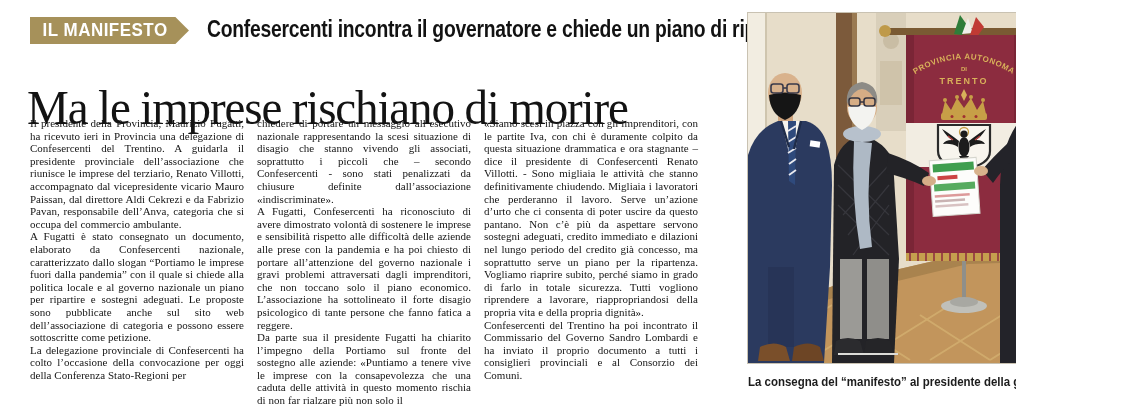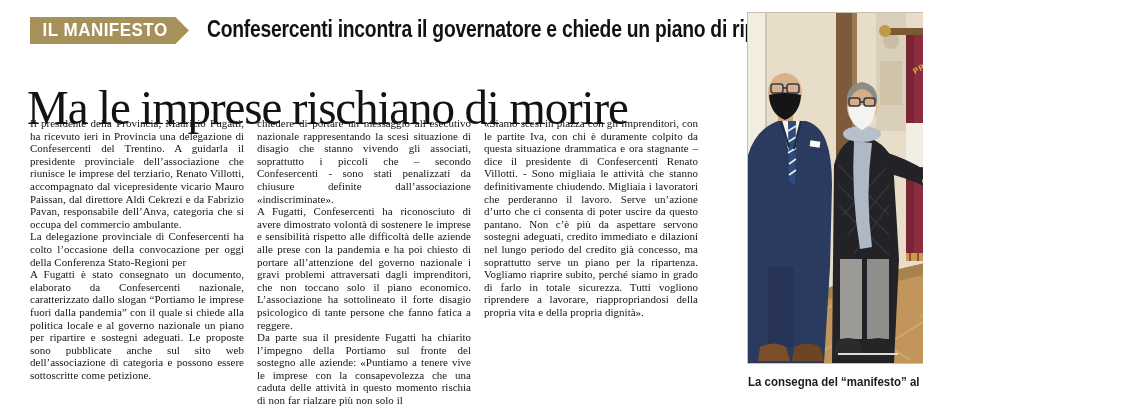--- a/index.html
+++ b/index.html
@@ -1,17 +1,17 @@
 <!DOCTYPE html>
 <html lang="it"><head>
 <meta charset="utf-8">
 <style>
   html,body{margin:0;padding:0;background:#ffffff;}
   .page{
-    position:relative;width:923px;height:413px;background:#fff;overflow:hidden;
+    position:relative;width:1016px;height:413px;background:#fff;overflow:hidden;
     font-family:"Liberation Serif", serif;color:#111;
   }
   
   .tag{
     position:absolute;left:30px;top:17px;height:27px;line-height:27px;
     padding:0 22px 0 13px;background:#a6915a;color:#ffffff;
     font-family:"Liberation Sans", sans-serif;font-weight:bold;font-size:17.5px;
     letter-spacing:.5px;
     clip-path:polygon(0 0,calc(100% - 14px) 0,100% 50%,calc(100% - 14px) 100%,0 100%);
     transform:scaleX(.97);transform-origin:left center;white-space:nowrap;
@@ -56,30 +56,31 @@
 
   <div class="tag">
     <span>IL MANIFESTO</span>
   </div>
   <div class="kicker">Confesercenti incontra il governatore e chiede un piano di ripartenza</div>
   <h1 class="headline">Ma le imprese rischiano di morire</h1>
 
   <div class="columns">
     <div class="col">
       <p>Il presidente della Provincia, Maurizio Fugatti, ha ricevuto ieri in Provincia una delegazione di Confesercenti del Trentino. A guidarla il presidente provinciale dell’associazione che riunisce le imprese del terziario, Renato Villotti, accompagnato dal vicepresidente vicario Mauro Paissan, dal direttore Aldi Cekrezi e da Fabrizio Pavan, responsabile dell’Anva, categoria che si occupa del commercio ambulante.</p>
+      <p>A Fugatti è stato consegnato un documento, elaborato da Confesercenti nazionale, caratterizzato dallo slogan “Portiamo le imprese fuori dalla pandemia” con il quale si chiede alla politica locale e al governo nazionale un piano per ripartire e sostegni adeguati. Le proposte sono pubblicate anche sul sito web dell’associazione di categoria e possono essere sottoscritte come petizione.</p>
       <p>La delegazione provinciale di Confesercenti ha colto l’occasione della convocazione per oggi della Conferenza Stato-Regioni per</p>
-      <p>A Fugatti è stato consegnato un documento, elaborato da Confesercenti nazionale, caratterizzato dallo slogan “Portiamo le imprese fuori dalla pandemia” con il quale si chiede alla politica locale e al governo nazionale un piano per ripartire e sostegni adeguati. Le proposte sono pubblicate anche sul sito web dell’associazione di categoria e possono essere sottoscritte come petizione.</p>
     </div>
     <div class="col">
       <p>chiedere di portare un messaggio all’esecutivo nazionale rappresentando la scesi situazione di disagio che stanno vivendo gli associati, soprattutto i piccoli che – secondo Confesercenti - sono stati penalizzati da chiusure definite dall’associazione «indiscriminate».</p>
       <p>A Fugatti, Confesercenti ha riconosciuto di avere dimostrato volontà di sostenere le imprese e sensibilità rispetto alle difficoltà delle aziende alle prese con la pandemia e ha poi chiesto di portare all’attenzione del governo nazionale i gravi problemi attraversati dagli imprenditori, che non toccano solo il piano economico. L’associazione ha sottolineato il forte disagio psicologico di tante persone che fanno fatica a reggere.</p>
       <p>Da parte sua il presidente Fugatti ha chiarito l’impegno della Portiamo sul fronte del sostegno alle aziende: «Puntiamo a tenere vive le imprese con la consapevolezza che una caduta delle attività in questo momento rischia di non far rialzare più non solo il</p>
     </div>
     <div class="col">
       <p>«Siamo scesi in piazza con gli imprenditori, con le partite Iva, con chi è duramente colpito da questa situazione drammatica e ora stagnante – dice il presidente di Confesercenti Renato Villotti. - Sono migliaia le attività che stanno definitivamente chiudendo. Migliaia i lavoratori che perderanno il lavoro. Serve un’azione d’urto che ci consenta di poter uscire da questo pantano. Non c’è più da aspettare servono sostegni adeguati, credito immediato e dilazioni nel lungo periodo del credito già concesso, ma soprattutto serve un piano per la ripartenza. Vogliamo riaprire subito, perché siamo in grado di farlo in totale sicurezza. Tutti vogliono riprendere a lavorare, riappropriandosi della propria vita e della propria dignità».</p>
+      <p>Confesercenti del Trentino ha poi incontrato il Commissario del Governo Sandro Lombardi e ha inviato il proprio documento a tutti i consiglieri provinciali e al Consorzio dei Comuni.</p>
     </div>
   </div>
 
   <div class="photo">
     <svg viewBox="0 0 346 350" xmlns="http://www.w3.org/2000/svg">
 
       <g>
         <rect x="0" y="0" width="346" height="350" fill="#e7ddc9"></rect>
         <rect x="0" y="0" width="18" height="270" fill="#f2ede1"></rect>
         <line x1="18" y1="0" x2="18" y2="270" stroke="#cfc5ae" stroke-width="2"></line>

